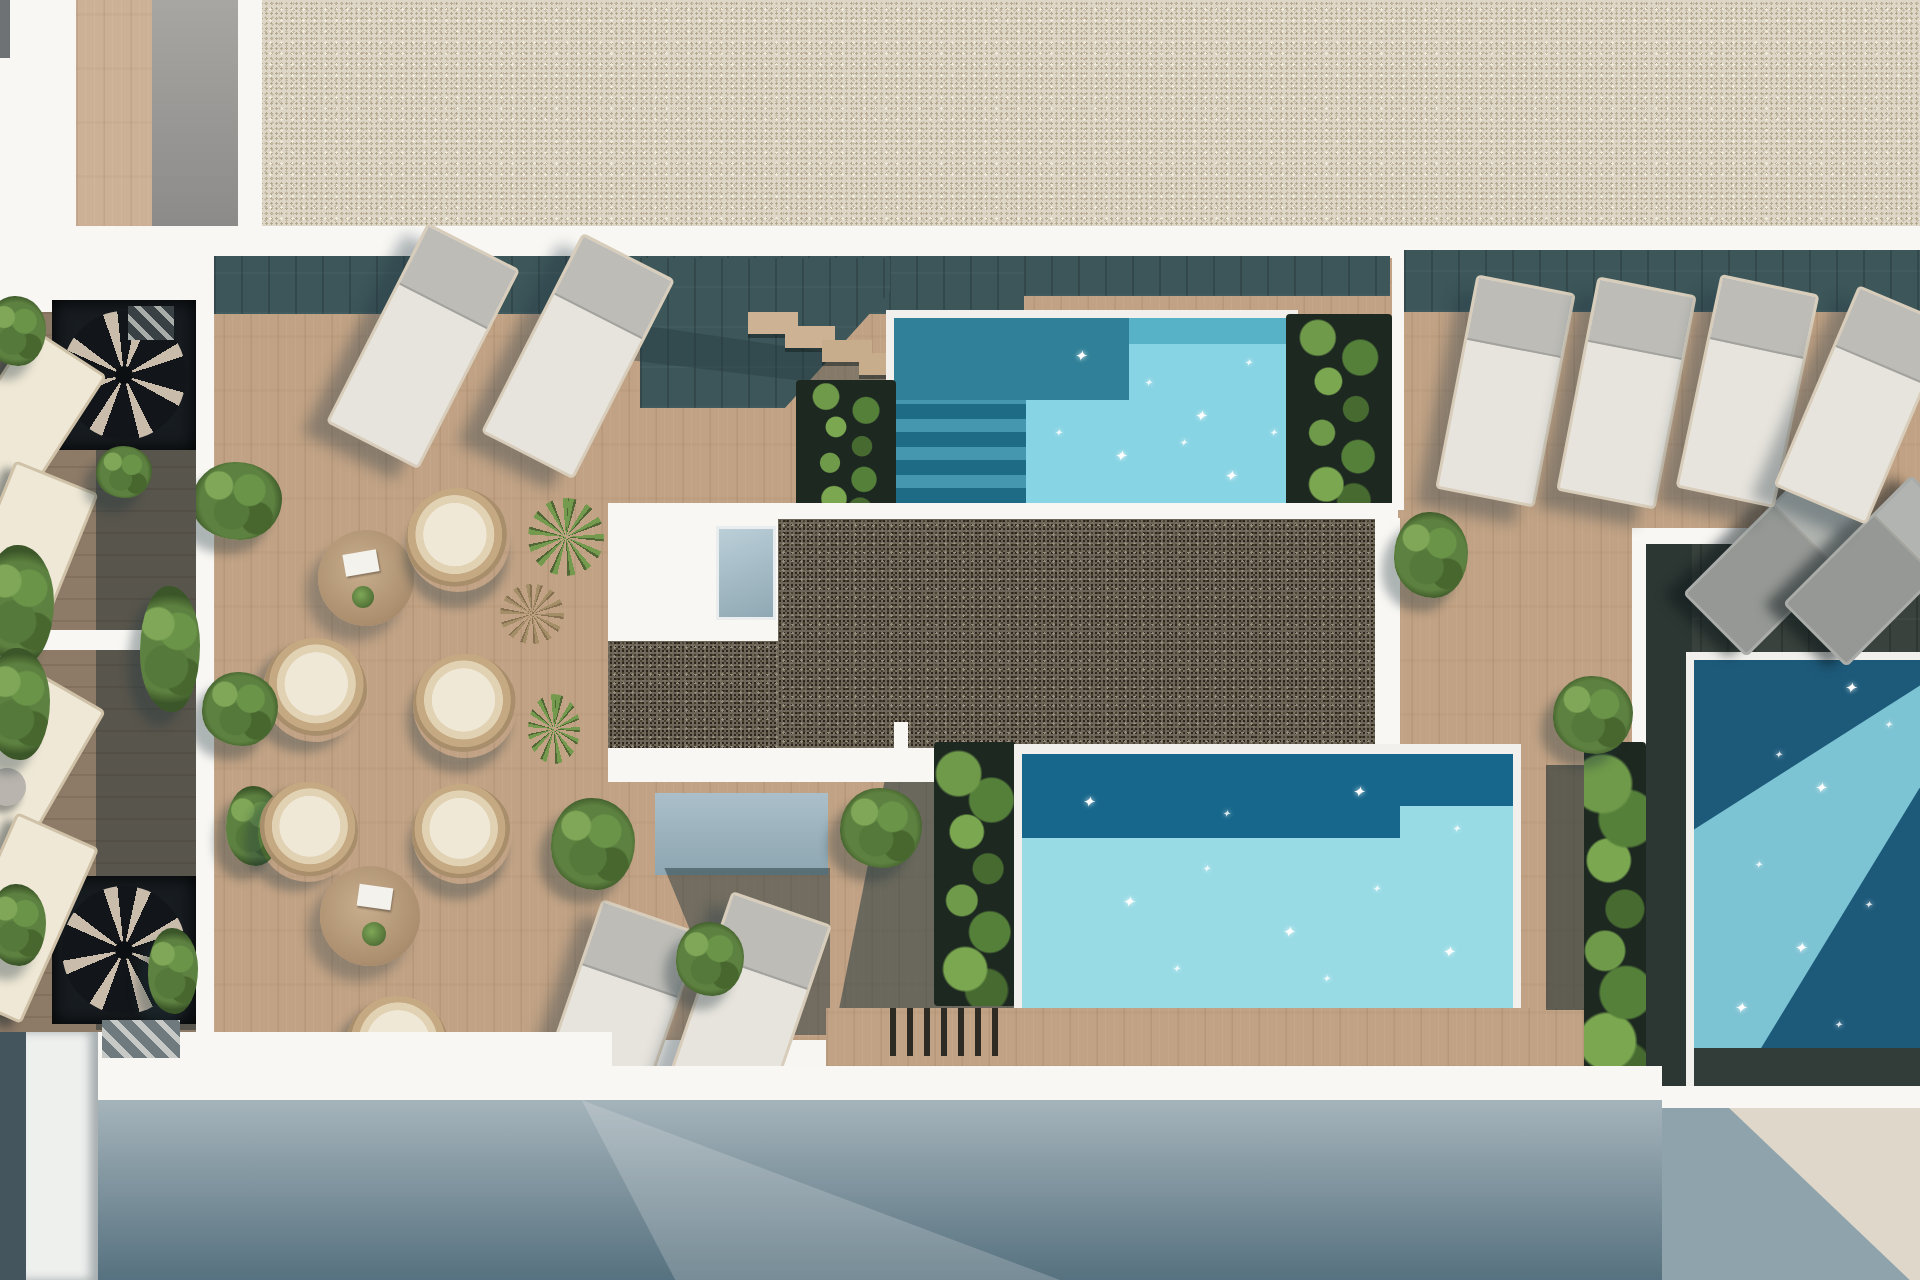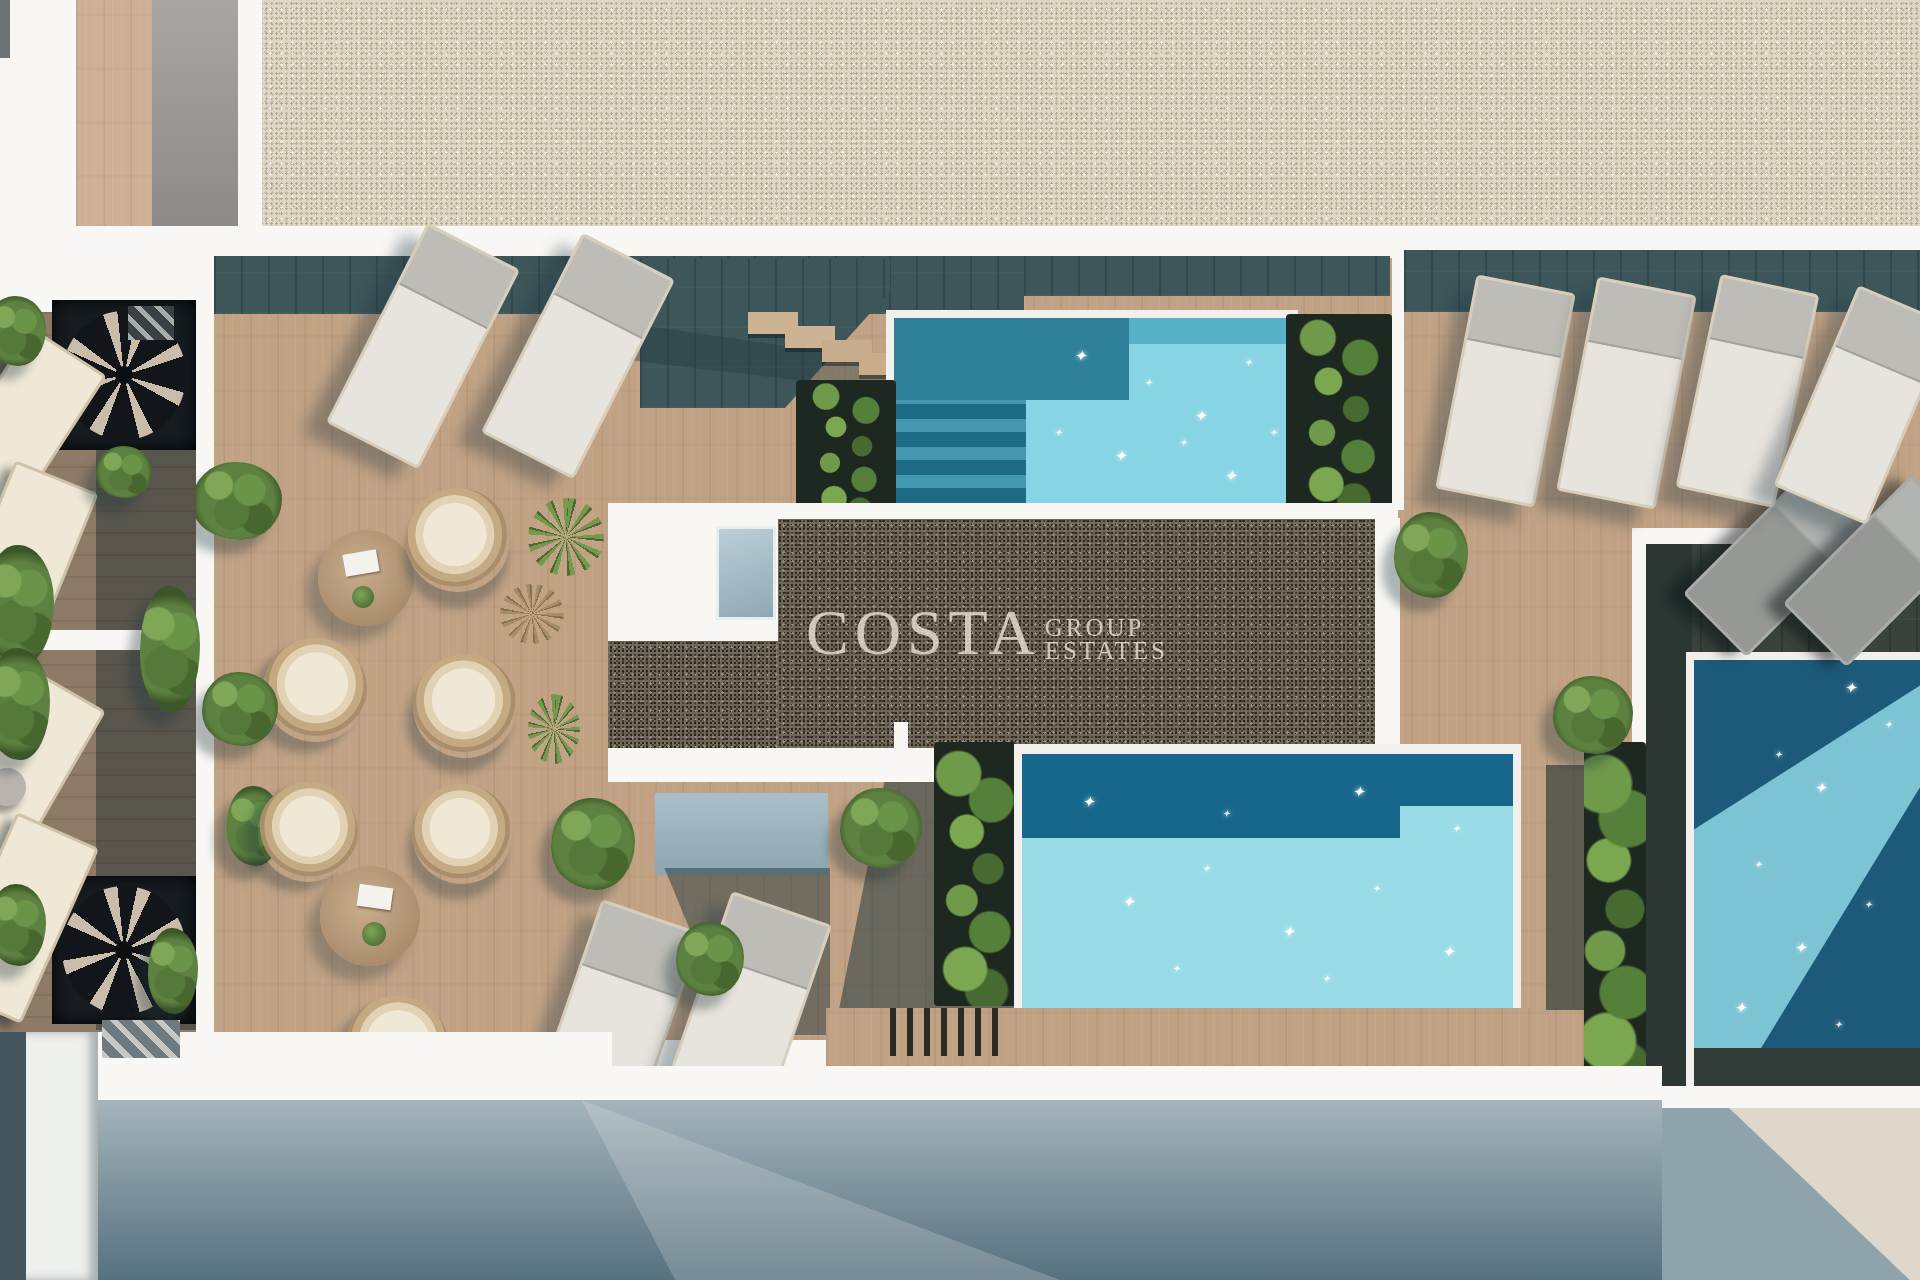--- a/index.html
+++ b/index.html
@@ -147,27 +147,20 @@
   <div class="abs gravel-dark" style="left:777px;top:518px;width:598px;height:230px;"></div>
   <div class="abs gravel-dark" style="left:608px;top:640px;width:170px;height:108px;"></div>
   <div class="abs gravel-dark" style="left:777px;top:748px;width:117px;height:26px;"></div>
   <div class="abs white" style="left:894px;top:722px;width:14px;height:52px;"></div>
   <div class="abs white" style="left:608px;top:503px;width:790px;height:16px;"></div>
   <div class="abs white" style="left:608px;top:503px;width:170px;height:138px;"></div>
   <div class="abs" style="left:716px;top:526px;width:60px;height:94px;background:linear-gradient(160deg,#bcd0d9,#8da7b2);box-shadow:inset 0 0 0 3px #e9edee;"></div>
   <div class="abs white" style="left:608px;top:748px;width:800px;height:34px;"></div>
   <div class="abs white" style="left:1375px;top:518px;width:25px;height:264px;"></div>
 
-  <div id="watermark" class="abs" style="left:806px;top:600px;height:62px;">
-    <span class="big">COSTA</span>
-    <span class="col">
-      <span>GROUP</span>
-      <span>ESTATES</span>
-    </span>
-  </div>
 
   <div class="abs" style="left:655px;top:793px;width:173px;height:82px;background:linear-gradient(180deg,#aabfc9,#8da6b1);"></div>
   <div class="abs shadow-wedge" style="left:600px;top:868px;width:230px;height:167px;clip-path:polygon(28% 0,100% 0,100% 100%,58% 100%);background:rgba(35,56,60,.5);"></div>
   <div class="abs" style="left:828px;top:782px;width:188px;height:226px;background:rgba(35,56,60,.55);clip-path:polygon(30% 0,100% 0,100% 100%,6% 100%);"></div>
   <div class="abs planter" style="left:934px;top:742px;width:82px;height:264px;"></div>
 
   <div class="abs" style="left:1014px;top:744px;width:507px;height:272px;background:#f2f0ec;">
     <div class="abs" style="left:8px;top:10px;right:8px;bottom:8px;background:#98dbe5;overflow:hidden;">
       <div class="abs" style="left:0;top:0;right:0;height:84px;background:#17678c;"></div>
       <div class="abs" style="left:378px;top:52px;right:0;height:32px;background:#98dbe5;"></div>

